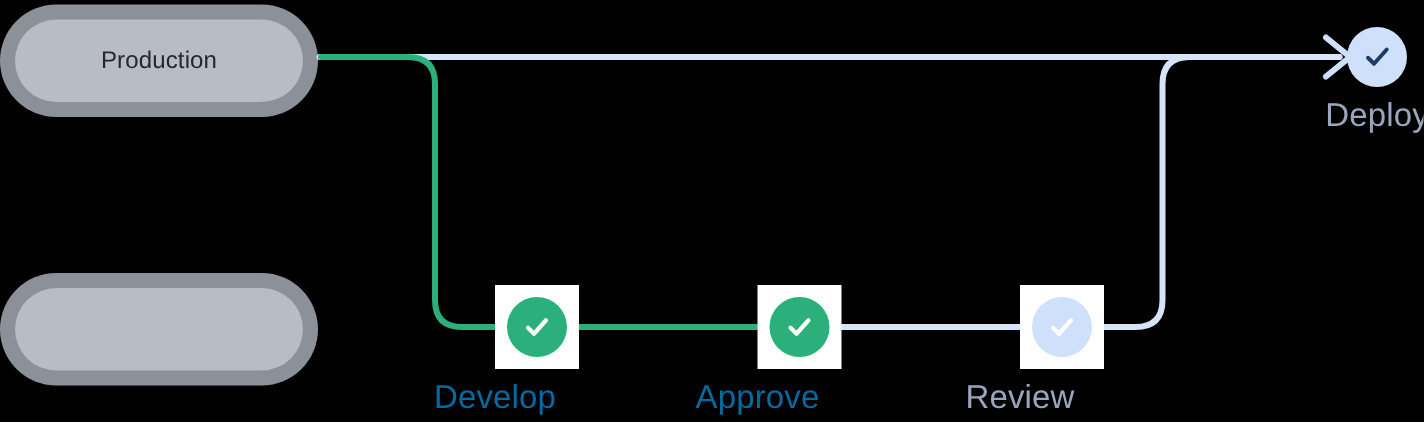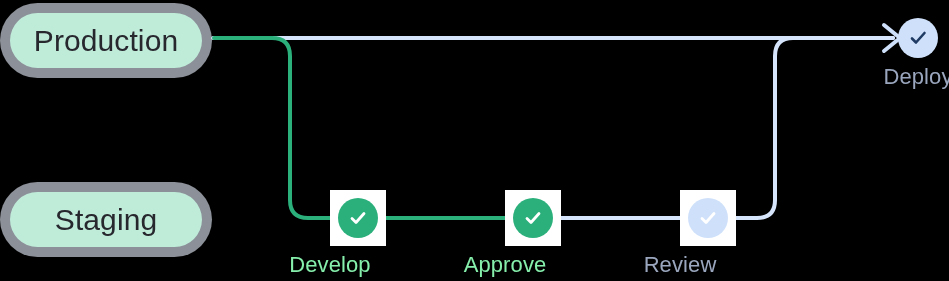--- a/index.html
+++ b/index.html
@@ -25,23 +25,23 @@
   }
 
   
   .env-pill {
     position: absolute;
     display: flex;
     align-items: center;
     justify-content: center;
     box-sizing: border-box;
     border-radius: 999px;
-    background: #86efac;
+    background: #737373;
     color: #27272e;
-    font-size: 30px;
+    font-size: 16px;
     letter-spacing: 0.1px;
     z-index: 6;
   }
   .env-pill .env-pill-halo {
     position: absolute;
     inset: -10px;
     border-radius: 999px;
     background: rgba(226, 232, 246, 0.62);
     z-index: -1;
   }
@@ -94,21 +94,21 @@
   }
   .stage-label {
     position: absolute;
     top: 62px;
     left: 50%;
     transform: translateX(-50%);
     white-space: nowrap;
     font-size: 22px;
     letter-spacing: 0.1px;
   }
-  .stage-label.tone-dark { color: #86efac; }
+  .stage-label.tone-dark { color: #0369a1; }
   .stage-label.tone-muted { color: #9aa6bd; }
 
   #node-develop { left: 330px; top: 190px; }
   #node-review  { left: 505px; top: 190px; }
   #node-approve { left: 680px; top: 190px; }
 
   
   #node-deploy {
     position: absolute;
     left: 898px;
@@ -148,21 +148,20 @@
   <path d="M 884 25 L 900 38 L 884 51" fill="none" stroke="#cfe1fa" stroke-width="4" stroke-linecap="round" stroke-linejoin="round"></path>
 </svg>
 
 <div class="env-pill" id="pill-production">
   <span class="env-pill-halo"></span>
   <span class="env-pill-label">Production</span>
 </div>
 
 <div class="env-pill" id="pill-staging">
   <span class="env-pill-halo"></span>
-  <span class="env-pill-label">Staging</span>
 </div>
 
 <div class="stage-node" id="node-develop">
   <div class="stage-chip">
     <div class="stage-circle done">
       <svg class="stage-check" width="22" height="22" viewBox="0 0 22 22">
         <path d="M 5 11.5 L 9 15.5 L 17 6.5" fill="none" stroke="#ffffff" stroke-width="2.8" stroke-linecap="round" stroke-linejoin="round"></path>
       </svg>
     </div>
   </div>

